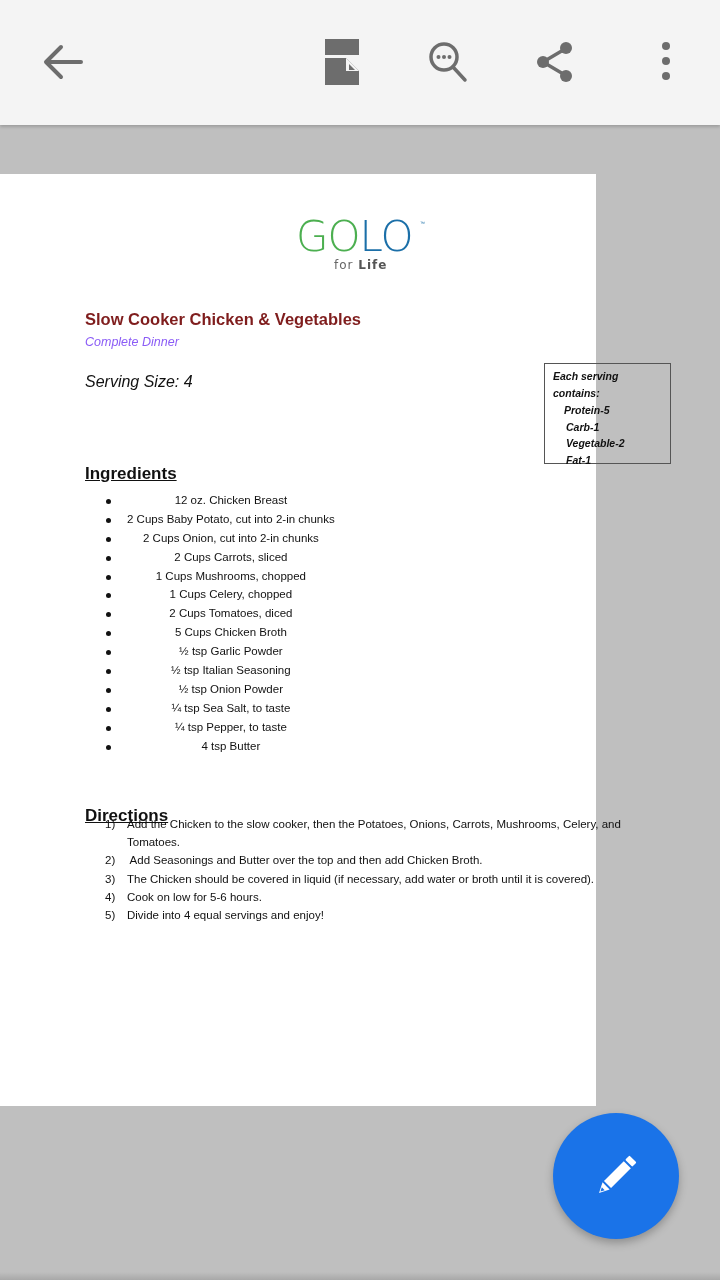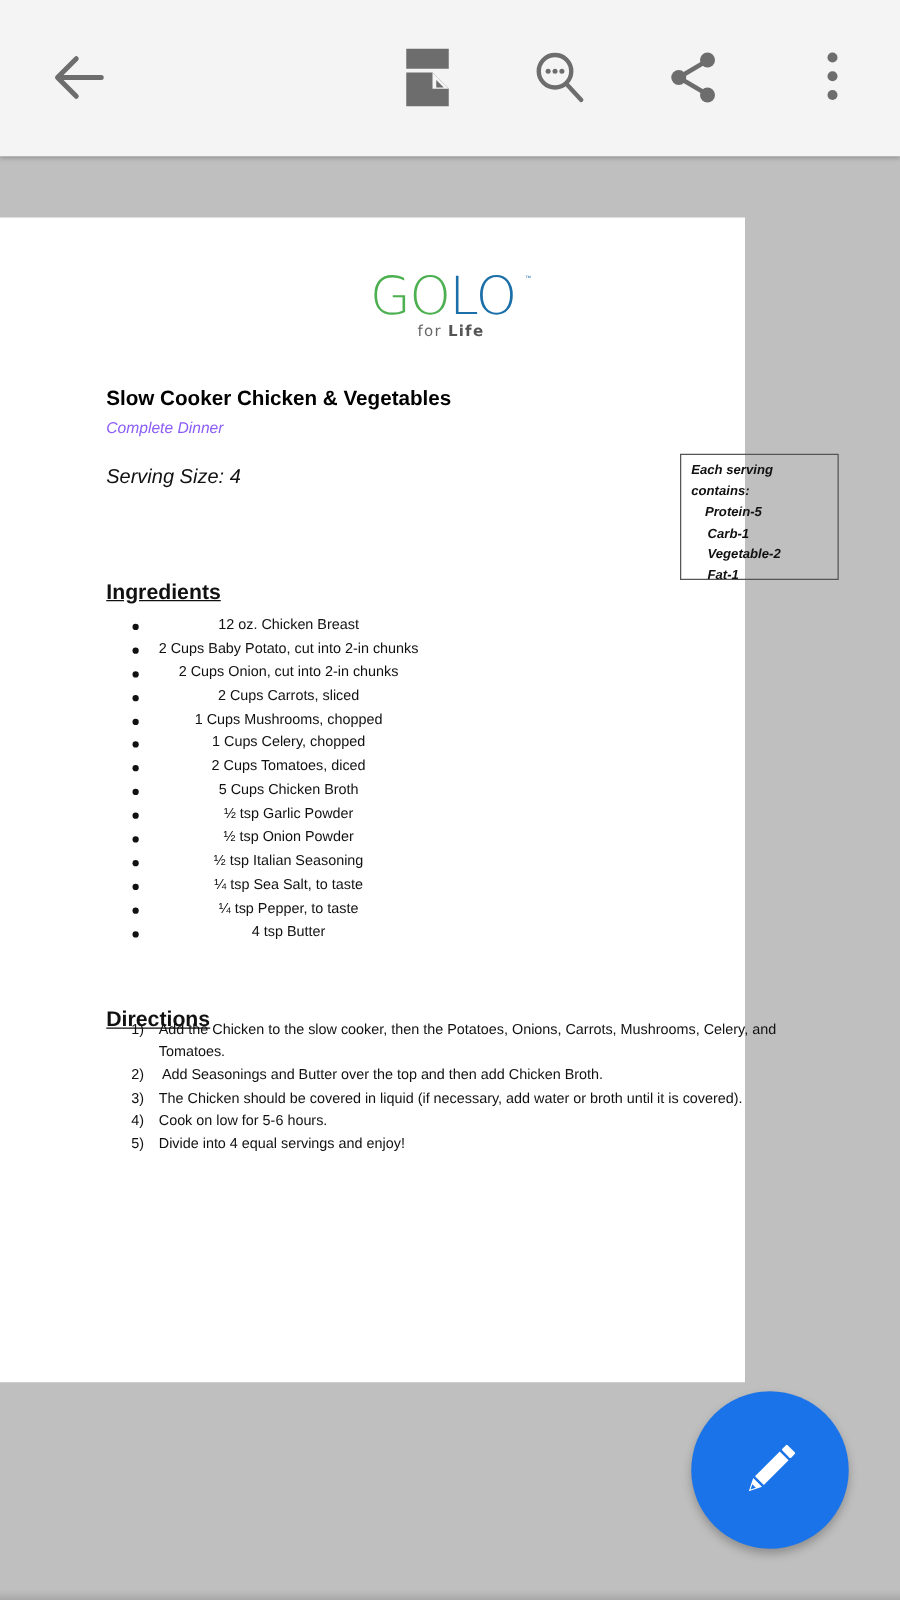--- a/index.html
+++ b/index.html
@@ -27,21 +27,21 @@
   }
   .logo { position: absolute; left: 296px; top: 42px; width: 130px; height: 60px; }
   .logo-main { font-family: "DejaVu Sans", sans-serif; font-size: 42px; font-weight: 300; letter-spacing: -1px; line-height: 42px; position: absolute; left: 0; top: 0; }
   .logo-main .g { color: #4caf50; }
   .logo-main .b { color: #1b6fa8; }
   .logo-tm { position: absolute; left: 124px; top: 4px; font-size: 5px; color: #1b6fa8; }
   .logo-sub { position: absolute; left: 38px; top: 42px; font-size: 12px; color: #666; letter-spacing: 1px; font-family: "DejaVu Sans", sans-serif; }
   .logo-sub b { font-weight: 600; color: #555; }
 
   .doc { font-family: "Liberation Sans", sans-serif; }
-  .title { position: absolute; left: 85px; top: 136px; font-size: 16.5px; font-weight: bold; color: #000000; }
+  .title { position: absolute; left: 85px; top: 136px; font-size: 16.5px; font-weight: bold; color: #7f1d1d; }
   .subtitle { position: absolute; left: 85px; top: 161px; font-size: 12.5px; font-style: italic; color: #8b5cf6; }
   .serving { position: absolute; left: 85px; top: 199px; font-size: 16px; font-style: italic; color: #111; }
 
   .nutri-box {
     position: absolute; left: 544px; top: 189px; width: 127px; height: 101px;
     border: 1px solid #555; padding: 4px 12px 0 8px;
     font-size: 10.5px; font-style: italic; font-weight: bold; color: #111;
   }
   .nutri-box .head { line-height: 17px; }
   .nutri-box .line { line-height: 16.5px; }
@@ -142,22 +142,22 @@
   <ul class="ing-list">
     <li>12 oz. Chicken Breast</li>
     <li>2 Cups Baby Potato, cut into 2-in chunks</li>
     <li>2 Cups Onion, cut into 2-in chunks</li>
     <li>2 Cups Carrots, sliced</li>
     <li>1 Cups Mushrooms, chopped</li>
     <li>1 Cups Celery, chopped</li>
     <li>2 Cups Tomatoes, diced</li>
     <li>5 Cups Chicken Broth</li>
     <li>½ tsp Garlic Powder</li>
+    <li>½ tsp Italian Seasoning</li>
     <li>½ tsp Onion Powder</li>
-    <li>½ tsp Italian Seasoning</li>
     <li>¼ tsp Sea Salt, to taste</li>
     <li>¼ tsp Pepper, to taste</li>
     <li>4 tsp Butter</li>
   </ul>
 
   <div class="sec-head" id="dir-head">Directions</div>
 
   <ol class="dir-list">
     <li><span class="num">1)</span><span>Add the Chicken to the slow cooker, then the Potatoes, Onions, Carrots, Mushrooms, Celery, and Tomatoes.</span></li>
     <li><span class="num">2)</span><span style="white-space:pre"> Add Seasonings and Butter over the top and then add Chicken Broth.</span></li>

